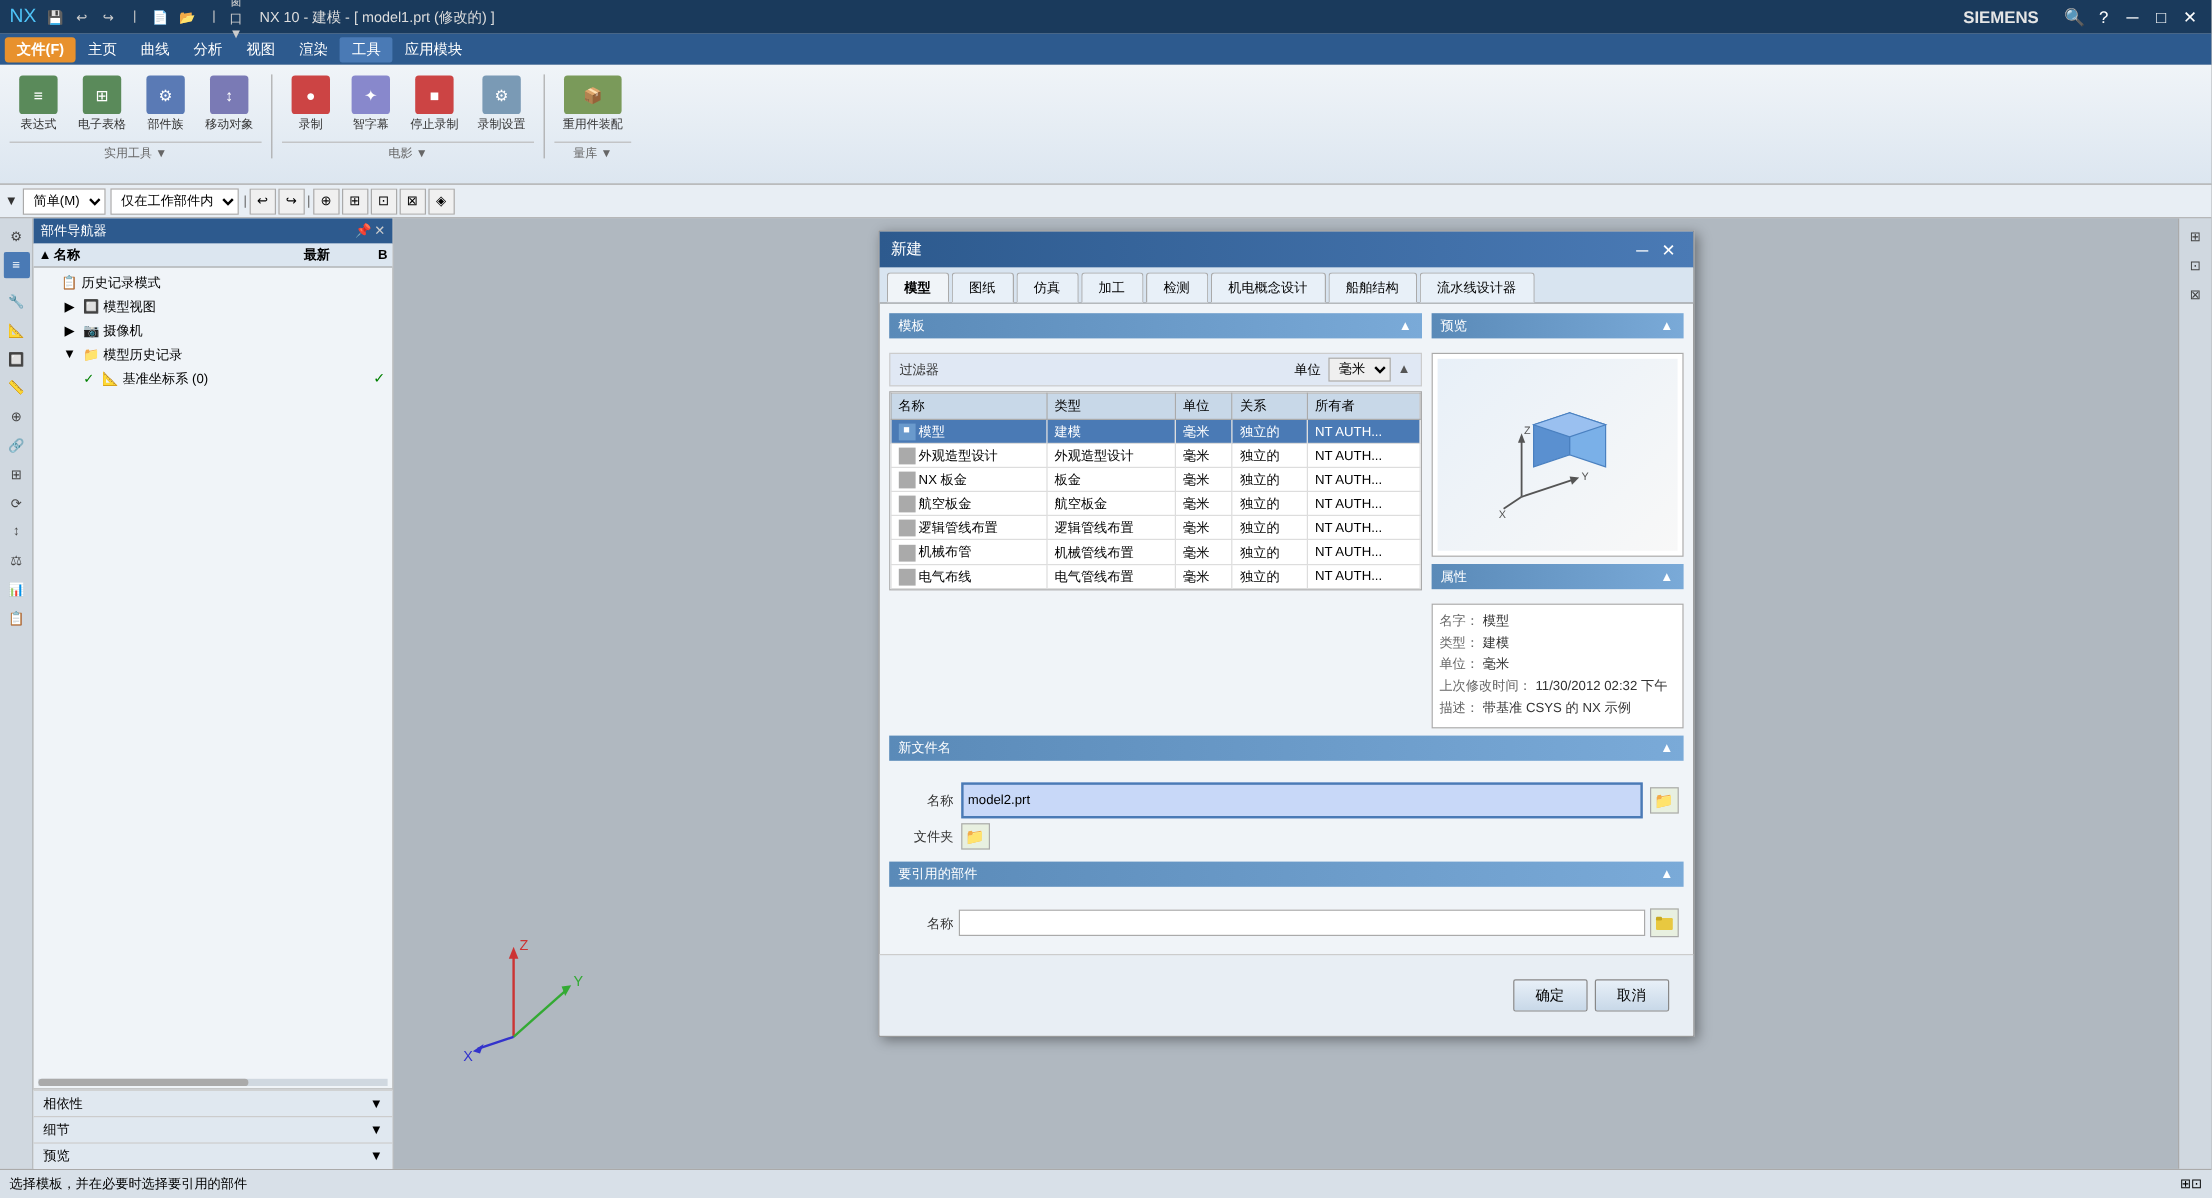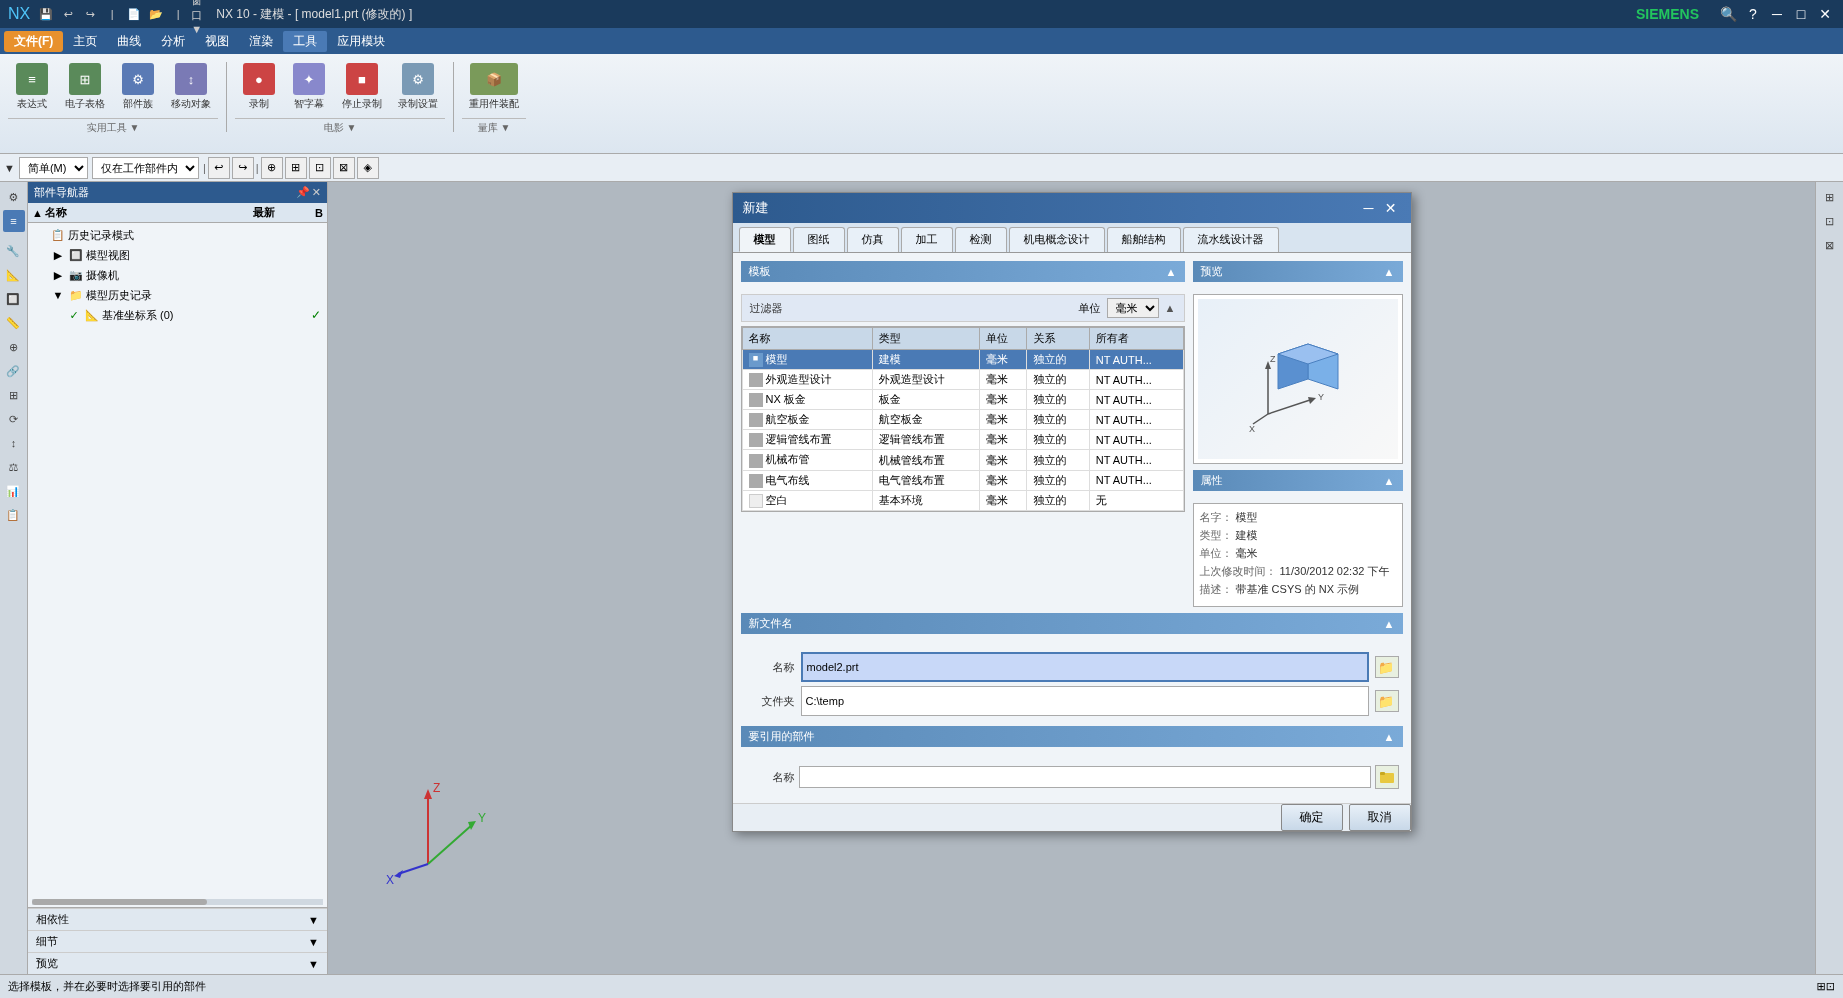--- a/index.html
+++ b/index.html
@@ -12,21 +12,21 @@
       display: flex;
       align-items: center;
       justify-content: space-between;
       padding: 0 8px;
       color: white;
     }
     #title-bar .left { display: flex; align-items: center; gap: 6px; }
     #title-bar .nx-logo { color: #4fc3f7; font-weight: normal; font-size: 16px; }
     #title-bar .title-text { color: #ddd; font-size: 12px; }
     #title-bar .right { display: flex; align-items: center; gap: 4px; }
-    #title-bar .siemens-logo { color: #22c55e; font-weight: bold; font-size: 14px; margin-right: 16px; }
+    #title-bar .siemens-logo { color: #e5e5e5; font-weight: bold; font-size: 14px; margin-right: 16px; }
     .win-btn { background: none; border: none; color: white; font-size: 14px; cursor: pointer; width: 20px; height: 20px; display: flex; align-items: center; justify-content: center; }
 
     
     .toolbar-icons { display: flex; align-items: center; gap: 2px; }
     .toolbar-icon { width: 20px; height: 20px; display: flex; align-items: center; justify-content: center; color: #ccc; font-size: 11px; cursor: pointer; border: 1px solid transparent; }
 
     
     #menu-bar {
       background: #2d5a8e;
       height: 26px;
@@ -374,21 +374,21 @@
       display: flex;
       align-items: center;
       justify-content: center;
     }
 
     
     #dialog-footer {
       display: flex;
       justify-content: flex-end;
       gap: 6px;
-      padding: 0;
+      padding: 20px;
       border-top: 1px solid #ccc;
       background: #e8eef4;
     }
     .dlg-action-btn {
       padding: 4px 18px;
       border: 1px solid #888;
       background: linear-gradient(to bottom, #e8f0f8, #c8d8e8);
       cursor: pointer;
       font-size: 12px;
       border-radius: 2px;
@@ -750,27 +750,20 @@
                       <td>独立的</td>
                       <td>NT AUTH...</td>
                     </tr>
                     <tr>
                       <td><span style="display:inline-block;width:14px;height:14px;background:#aaa;vertical-align:middle;margin-right:3px;"></span>电气布线</td>
                       <td>电气管线布置</td>
                       <td>毫米</td>
                       <td>独立的</td>
                       <td>NT AUTH...</td>
                     </tr>
-                    <tr>
-                      <td><span style="display:inline-block;width:14px;height:14px;background:#eee;border:1px solid #ccc;vertical-align:middle;margin-right:3px;"></span>空白</td>
-                      <td>基本环境</td>
-                      <td>毫米</td>
-                      <td>独立的</td>
-                      <td>无</td>
-                    </tr>
                   </tbody>
                 </table>
               </div>
             </div>
 
             <div class="col-right">
 
               <div class="section-header">
                 <span>预览</span>
                 <span class="section-arrow">▲</span>
@@ -830,21 +823,20 @@
             <span class="section-arrow">▲</span>
           </div>
           <div style="padding:6px 4px;">
             <div class="input-row">
               <span class="input-label">名称</span>
               <input type="text" class="input-field highlighted" value="model2.prt" style="">
               <div class="input-browse-btn">📁</div>
             </div>
             <div class="input-row">
               <span class="input-label">文件夹</span>
-              <input type="text" class="input-field" value="C:\temp" style="">
               <div class="input-browse-btn">📁</div>
             </div>
           </div>
 
           <div class="section-header">
             <span>要引用的部件</span>
             <span class="section-arrow">▲</span>
           </div>
           <div style="padding:6px 4px;">
             <div class="ref-input-row">

